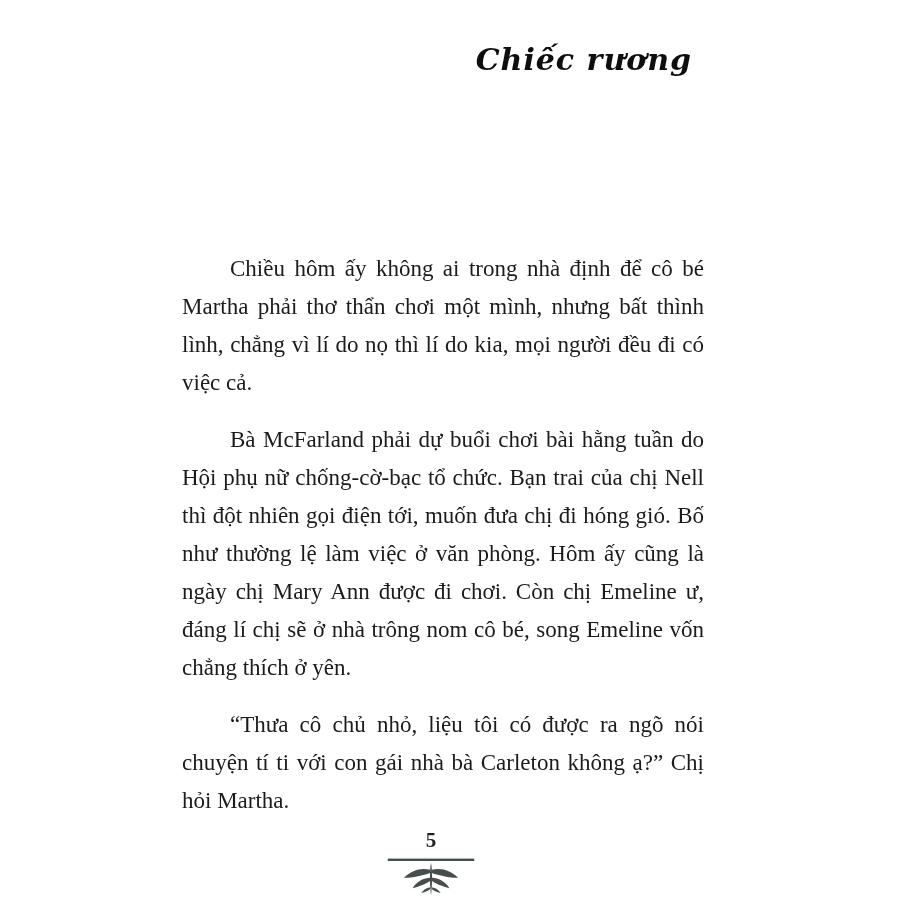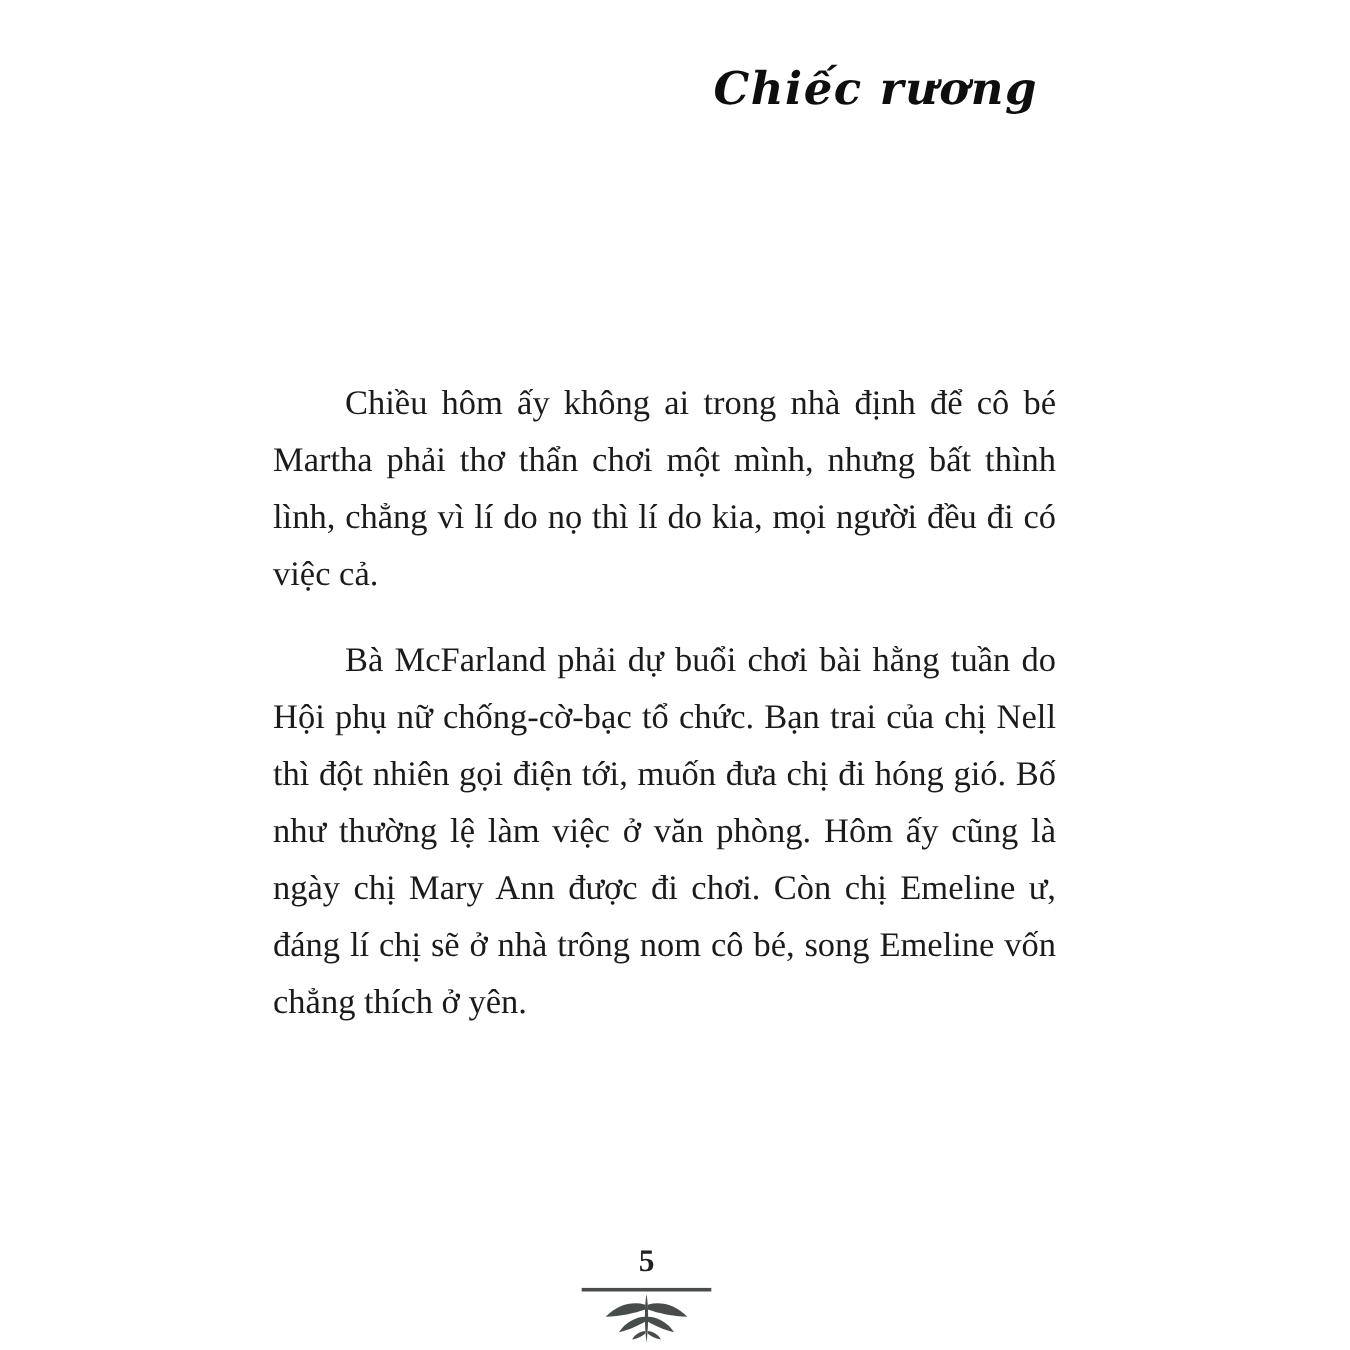--- a/index.html
+++ b/index.html
@@ -71,20 +71,21 @@
 
 <div class="page">
 
   <h1 class="chapter-title">
     <span class="line">Chiếc rương</span>
   </h1>
 
   <div class="body-text">
     <p>Chiều hôm ấy không ai trong nhà định để cô bé Martha phải thơ thẩn chơi một mình, nhưng bất thình lình, chẳng vì lí do nọ thì lí do kia, mọi người đều đi có việc cả.</p>
     <p>Bà McFarland phải dự buổi chơi bài hằng tuần do Hội phụ nữ chống-cờ-bạc tổ chức. Bạn trai của chị Nell thì đột nhiên gọi điện tới, muốn đưa chị đi hóng gió. Bố như thường lệ làm việc ở văn phòng. Hôm ấy cũng là ngày chị Mary Ann được đi chơi. Còn chị Emeline ư, đáng lí chị sẽ ở nhà trông nom cô bé, song Emeline vốn chẳng thích ở yên.</p>
+    <p>“Thưa cô chủ nhỏ, liệu tôi có được ra ngõ nói chuyện tí ti với con gái nhà bà Carleton không ạ?” Chị hỏi Martha.</p>
   </div>
 
   <div class="footer">
     <span class="page-number">5</span>
     <span class="ornament">
       <svg width="96" height="40" viewBox="0 0 120 50" xmlns="http://www.w3.org/2000/svg">
         <g fill="#474c4d">
 
           <rect x="6" y="2" width="108" height="3"></rect>
 

